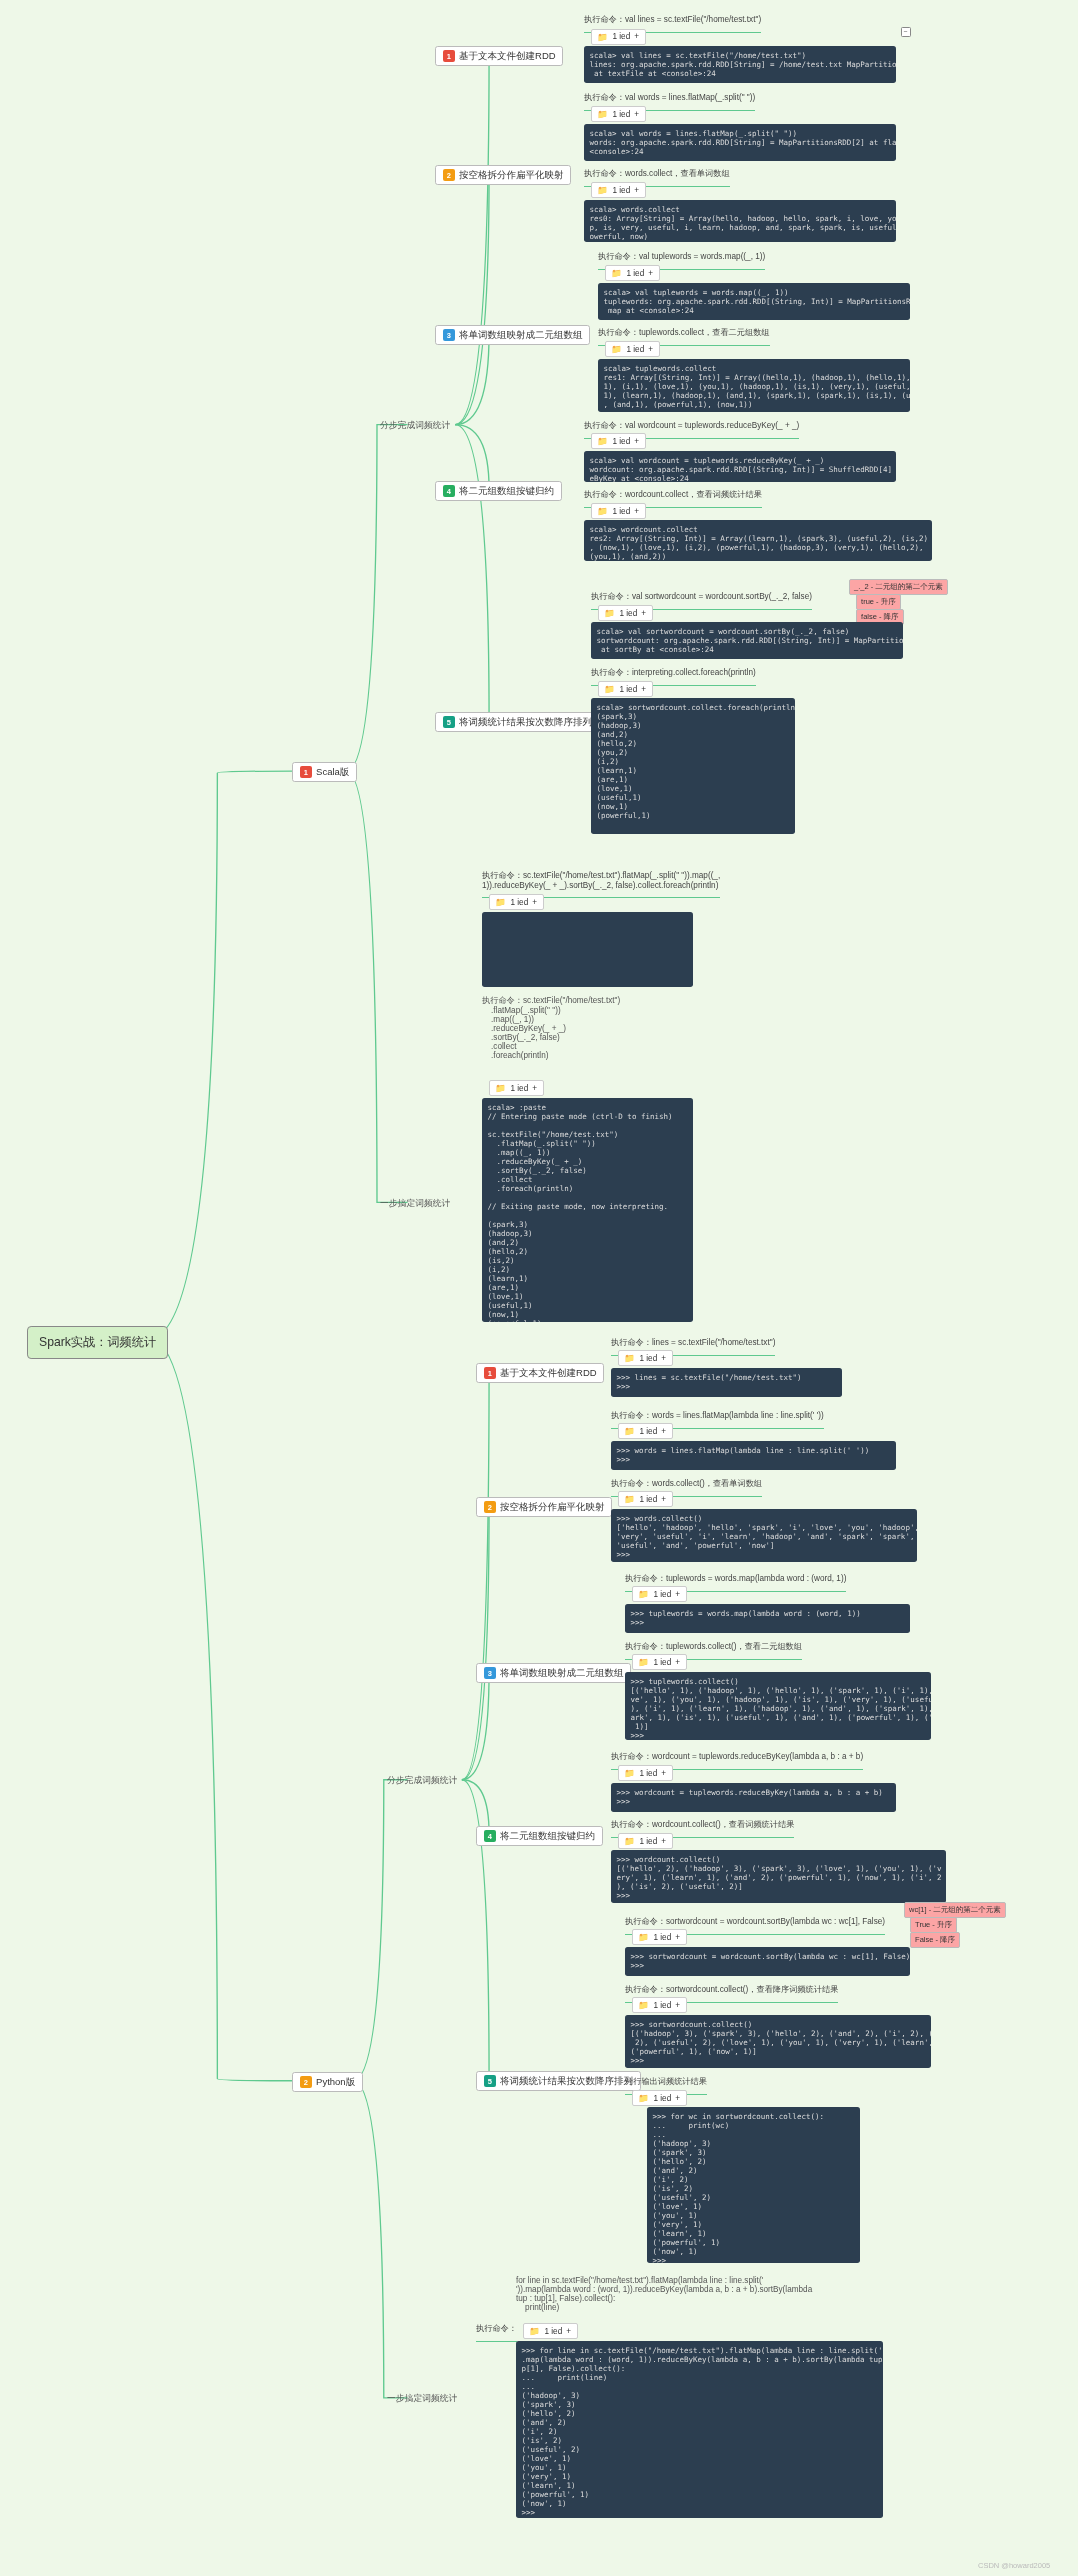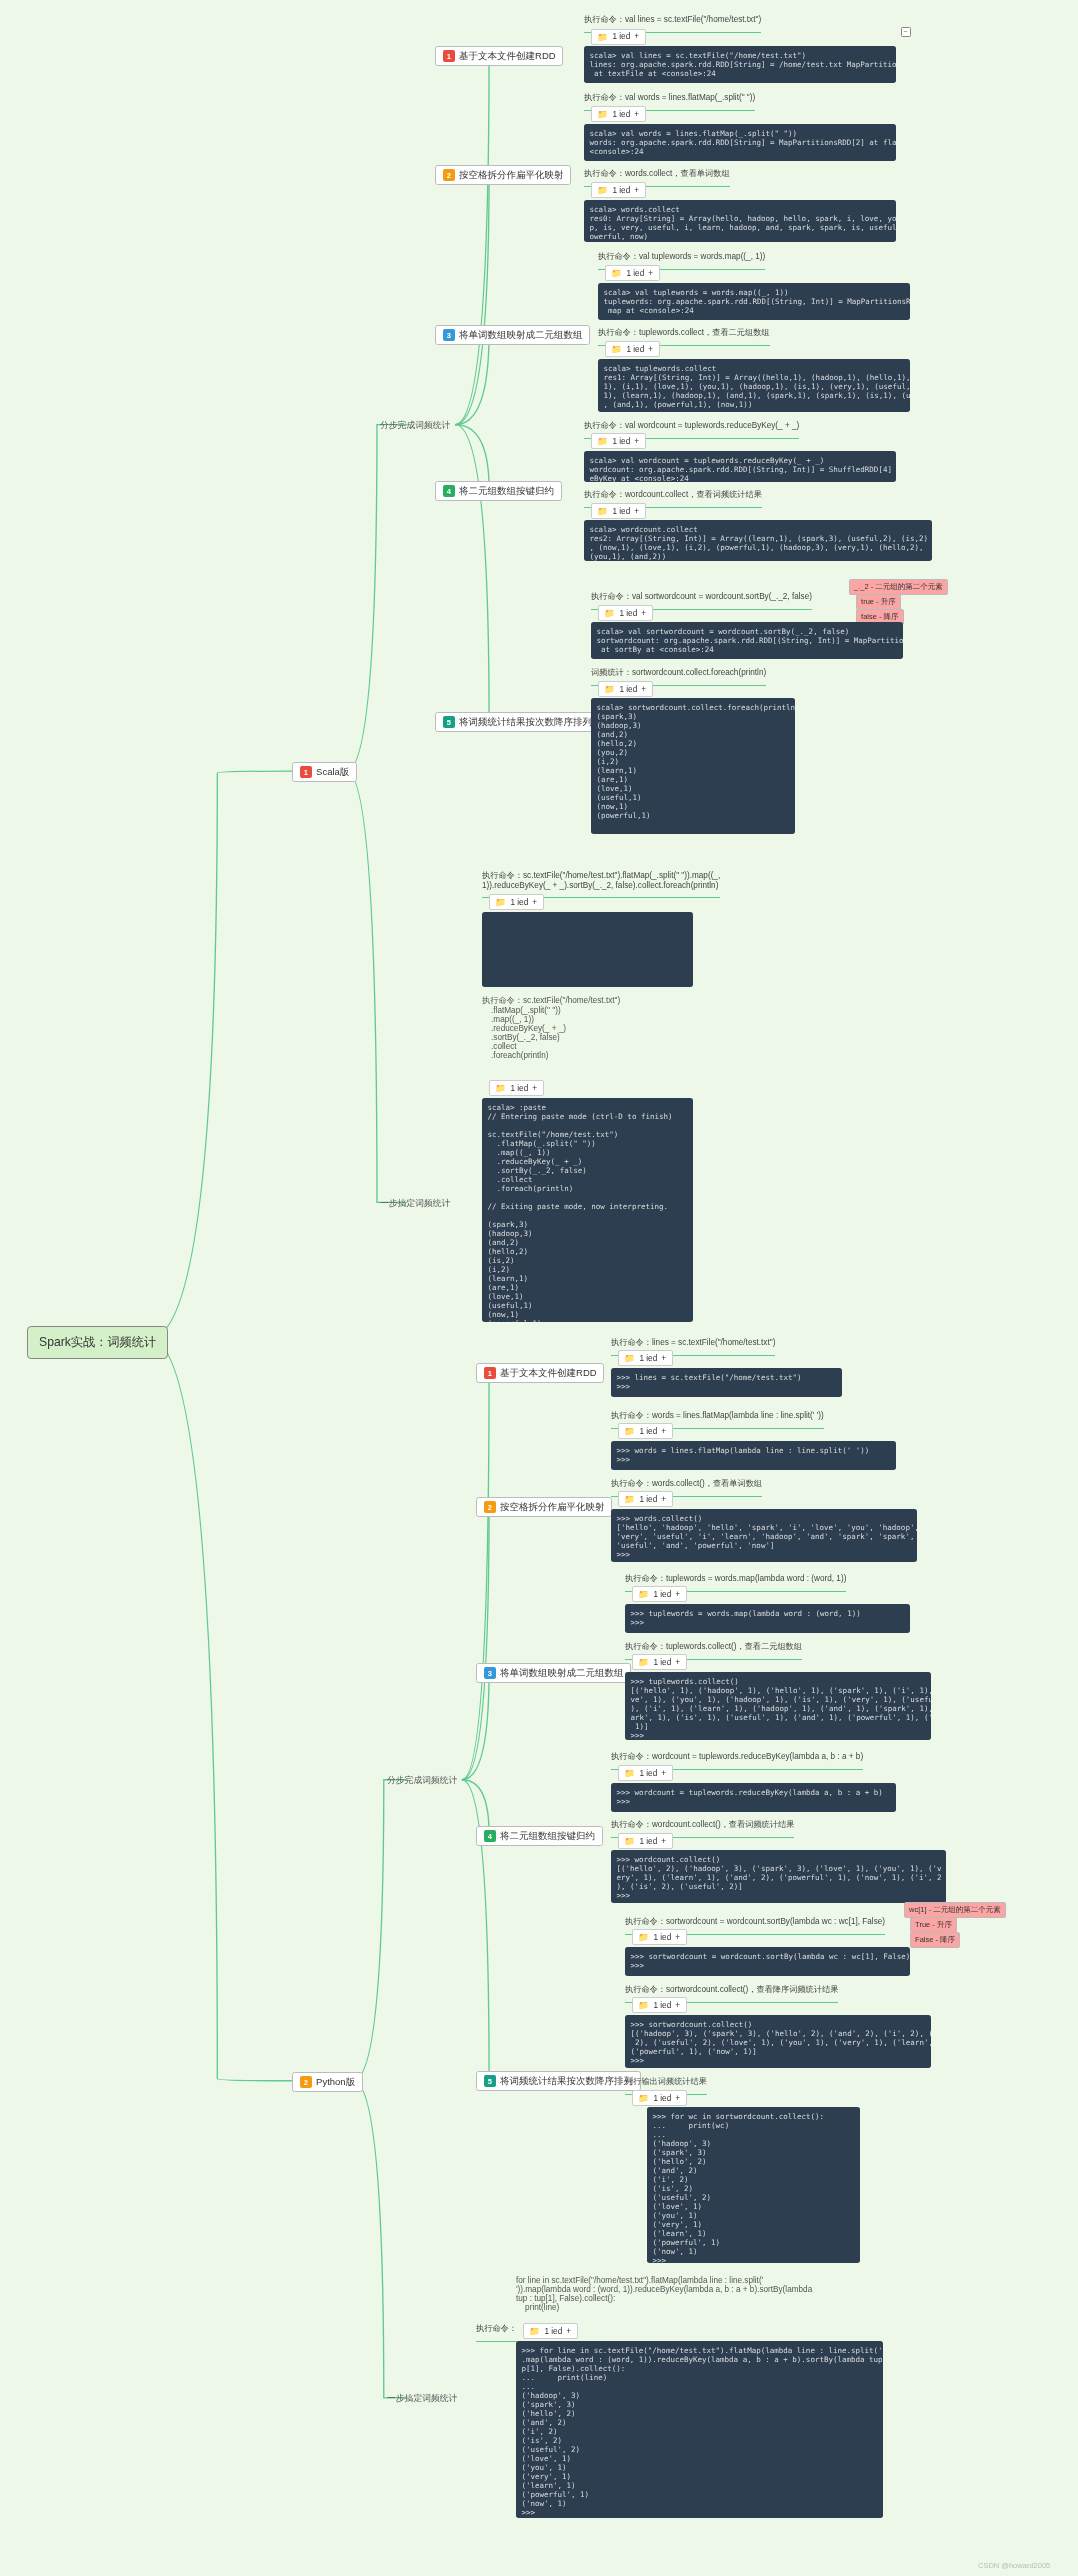--- a/index.html
+++ b/index.html
@@ -154,21 +154,21 @@
 <div class="note" style="left:856px;top:594px">true - 升序</div>
 <div class="note" style="left:856px;top:609px">false - 降序</div>
 <div class="ied" style="left:598px;top:605px">
     <span class="folder">📁</span>
     <span>1 ied</span>
     <span>+</span>
   </div>
 <div class="code" style="left:591px;top:622px;width:312px;height:37px">scala&gt; val sortwordcount = wordcount.sortBy(_._2, false)
 sortwordcount: org.apache.spark.rdd.RDD[(String, Int)] = MapPartitionsRDD[9]
  at sortBy at &lt;console&gt;:24</div>
-<div class="cmd" style="left:591px;top:667px">词频统计：sortwordcount.collect.foreach(println)</div>
+<div class="cmd" style="left:591px;top:667px">执行命令：interpreting.collect.foreach(println)</div>
 <div class="ied" style="left:598px;top:681px">
     <span class="folder">📁</span>
     <span>1 ied</span>
     <span>+</span>
   </div>
 <div class="code" style="left:591px;top:698px;width:204px;height:136px">scala&gt; sortwordcount.collect.foreach(println)
 (spark,3)
 (hadoop,3)
 (and,2)
 (hello,2)

